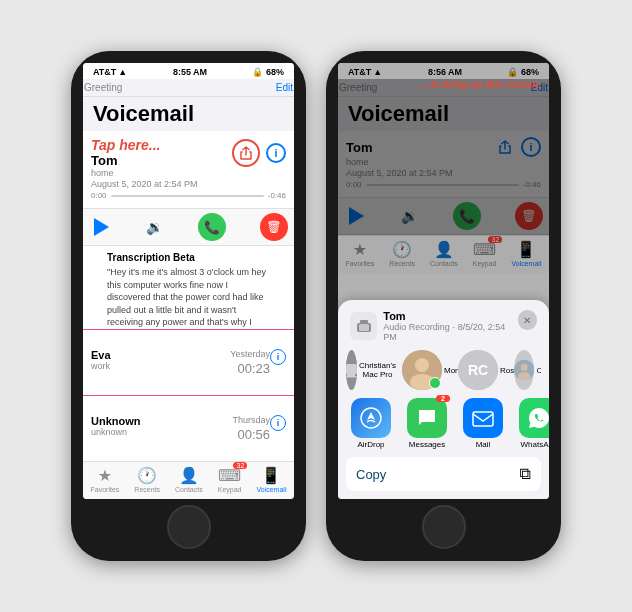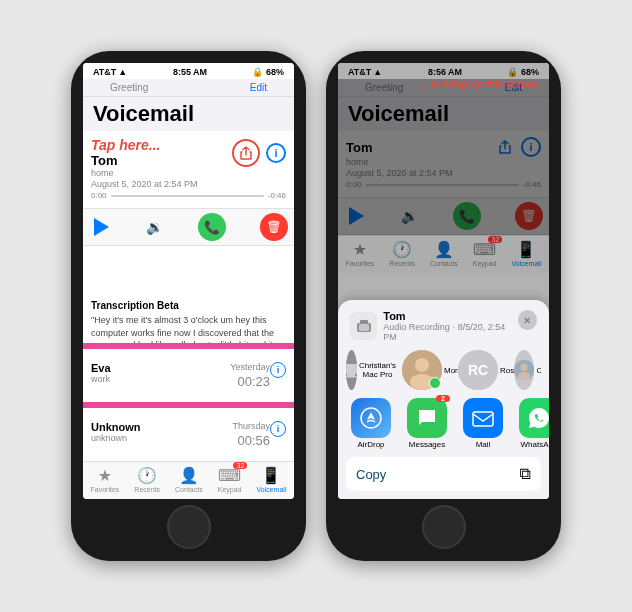--- a/index.html
+++ b/index.html
@@ -68,21 +68,21 @@
       background: #fff;
     }
     .status-left { display: flex; align-items: center; gap: 2px; }
     .status-right { display: flex; align-items: center; gap: 2px; }
 
     
     .nav-bar {
       display: flex;
       justify-content: space-between;
       align-items: center;
-      padding: 3px 27px;
+      padding: 3px 1px;
       background: #f2f2f7;
       border-bottom: 1px solid #ddd;
     }
     .nav-greeting { font-size: 10px; color: #888; }
     .nav-edit { font-size: 10px; color: #007aff; }
 
     
     .page-title {
       font-size: 22px;
       font-weight: 700;
@@ -201,34 +201,33 @@
       border-radius: 50%;
       background: #ff3b30;
       display: flex;
       align-items: center;
       justify-content: center;
       font-size: 12px;
     }
 
     
     .transcription {
-      padding: 6px 8px;
+      padding: 6px 24px;
       background: #fff;
       flex: 1;
       overflow: hidden;
-      margin-top: 48px;
     }
 
     .trans-title { font-size: 10px; font-weight: 600; color: #000; margin-bottom: 3px; }
     .trans-text { font-size: 9px; color: #444; line-height: 1.4; }
 
     
     .other-vm {
-      border-top: 6px solid #ec4899;
-      padding: 13px 8px;
+      border-top: 1px solid #ec4899;
+      padding: 19px 8px;
       background: #fff;
     }
     .other-vm-row {
       display: flex;
       justify-content: space-between;
       align-items: flex-start;
     }
     .ovm-left { flex: 1; }
     .ovm-name { font-size: 11px; font-weight: 600; color: #000; }
     .ovm-sub { font-size: 9px; color: #888; }

